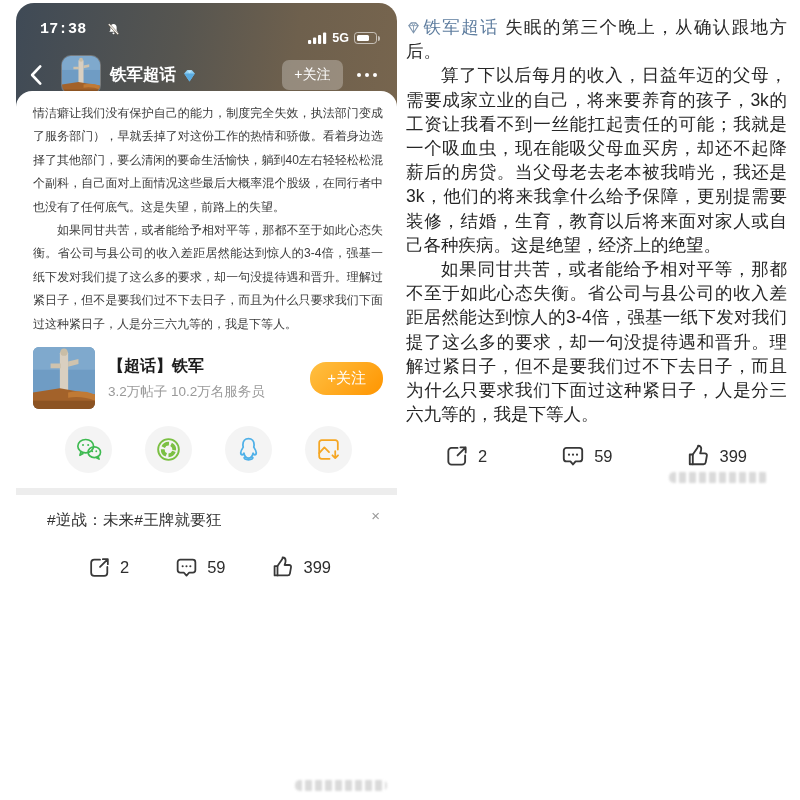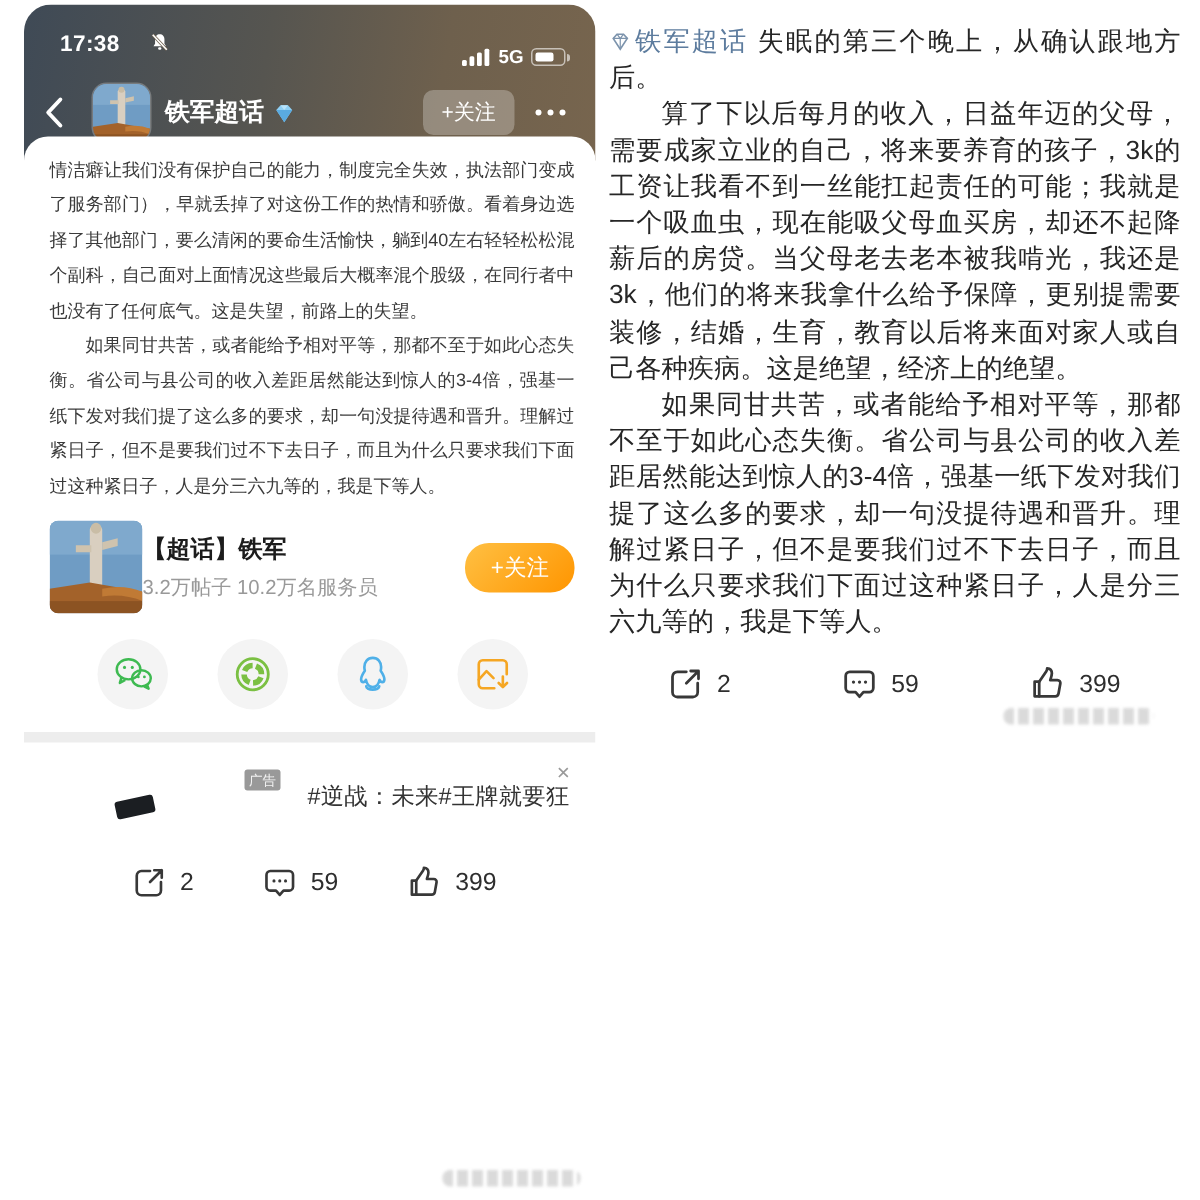--- a/index.html
+++ b/index.html
@@ -7,21 +7,21 @@
     font-family:"Liberation Sans","DejaVu Sans",sans-serif; }
   .stage { position:relative; width:800px; height:800px; background:#fff; }
 
   
   .phone { position:absolute; left:16px; top:3px; width:381px; height:797px;
     border-radius:18px 18px 0 0; overflow:hidden; background:#fff; }
   .phone-header { height:104px;
     background:linear-gradient(100deg,#3f4a56 0%,#565550 42%,#6e604d 72%,#77654e 100%); }
   .status-row { display:flex; justify-content:space-between; align-items:center;
     padding:10px 20px 0 24px; }
-  .sr-left { display:flex; gap:19px; }
+  .sr-left { display:flex; align-items:center; gap:19px;font-family:Liberation Mono, monospace; }
   .time { color:#fff; font-size:15px; font-weight:700; letter-spacing:.3px; }
   .sr-right { display:flex; align-items:center; gap:5px;margin-top:18px; }
   .net { color:#fff; font-size:12.5px; font-weight:600; }
   .battery { position:relative; width:23px; height:11.5px;
     border:1px solid rgba(255,255,255,.6); border-radius:3.5px; }
   .bfill { position:absolute; left:1.5px; top:1.5px; width:12px; height:6.5px;
     background:#fff; border-radius:1.5px; display:block; }
   .btip { position:absolute; right:-3.5px; top:3px; width:2px; height:4.5px;
     background:rgba(255,255,255,.6); border-radius:0 2px 2px 0; display:block; }
 
@@ -37,21 +37,21 @@
   .more-dots { display:flex; gap:3.5px; margin:0 6px 0 14px; }
   .more-dots i { width:4.5px; height:4.5px; border-radius:50%; background:#fff; display:block; }
 
   .content-card { position:relative; margin-top:-16px; background:#fff;
     border-radius:16px 16px 0 0; padding:11px 14px 0 17px; }
   .post p { font-size:12px; line-height:23.4px; color:#3a3a3a; text-align:justify; }
   .post p.indent { text-indent:2em; }
 
   .topic-card { display:flex; align-items:center; margin-top:11px; }
   .tc-thumb { width:62px; height:62px; border-radius:6px; overflow:hidden; flex:none; }
-  .tc-info { }
+  .tc-info { margin-left:13px; }
   .tc-title { font-size:16px; font-weight:700; color:#1c1c1c; }
   .tc-stats { font-size:13.5px; color:#999; margin-top:6px; }
   .tc-follow { margin-left:auto; border:none; color:#fff; font-size:15px;
     padding:7px 17px; border-radius:16px;
     background:linear-gradient(135deg,#ffc043 0%,#ff9500 100%); }
 
   .share-row { display:flex; justify-content:center; gap:33px; margin-top:17px; }
   .sh-circle { width:47px; height:47px; border-radius:50%; background:#f4f4f4;
     display:flex; align-items:center; justify-content:center; }
 
@@ -223,23 +223,20 @@
               <path d="M5 17.5 l5 -5.5 4.5 4.5"></path>
               <path d="M20.5 15.5 v6.5 M17.8 19.6 l2.7 2.7 2.7 -2.7"></path>
             </g>
           </svg>
         </span>
       </div>
 
       <div class="divider"></div>
 
       <div class="ad-row">
-        <span class="ad-thumb">
-          <span class="ad-tag">广告</span>
-        </span>
         <span class="ad-text">#逆战：未来#王牌就要狂</span>
         <button class="ad-close">×</button>
       </div>
 
       <div class="action-bar">
         <span class="ab-group">
           <svg width="25" height="25" viewBox="0 0 24 24">
             <g fill="none" stroke="#383838" stroke-width="1.7" stroke-linecap="round" stroke-linejoin="round">
               <path d="M12.5 4.5 H7 a3 3 0 0 0 -3 3 v9.5 a3 3 0 0 0 3 3 h9.5 a3 3 0 0 0 3 -3 V11.5"></path>
               <path d="M12.5 11.5 L20 4 M20 4 h-4.8 M20 4 v4.8"></path>

